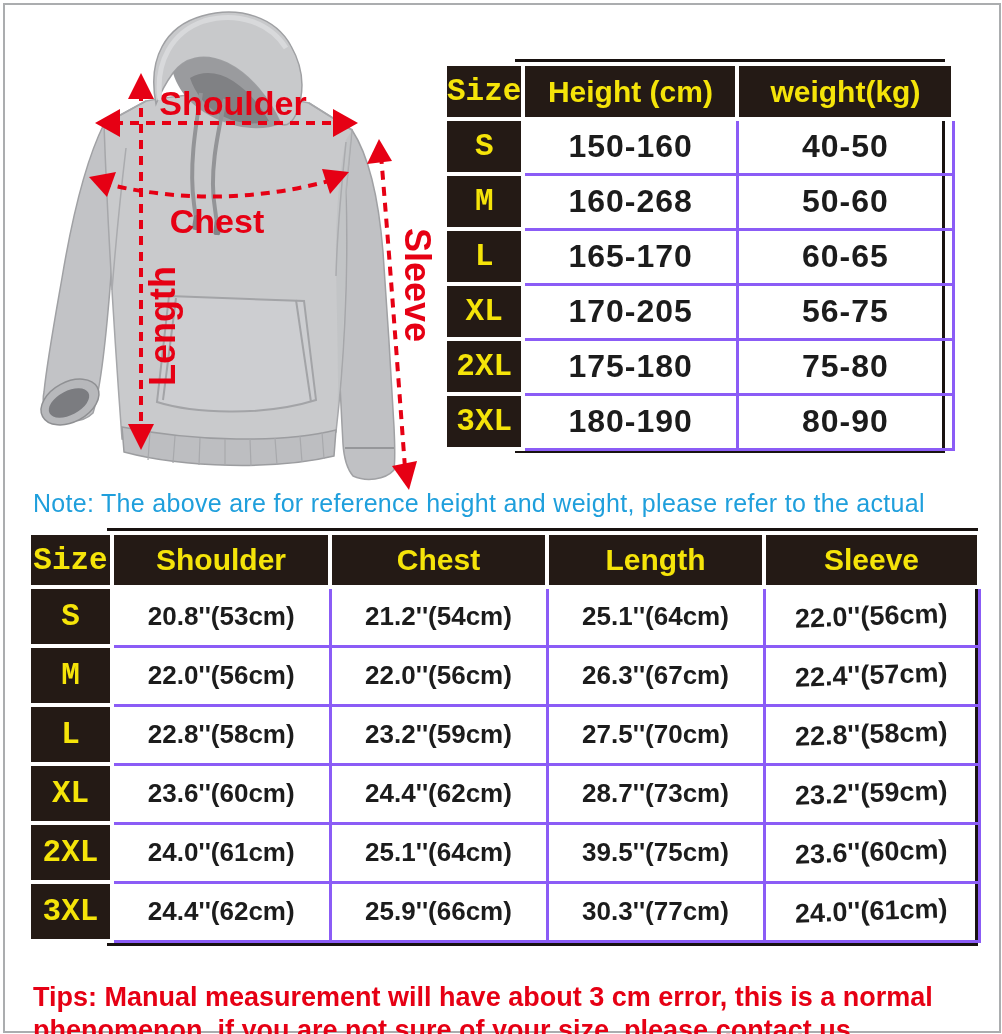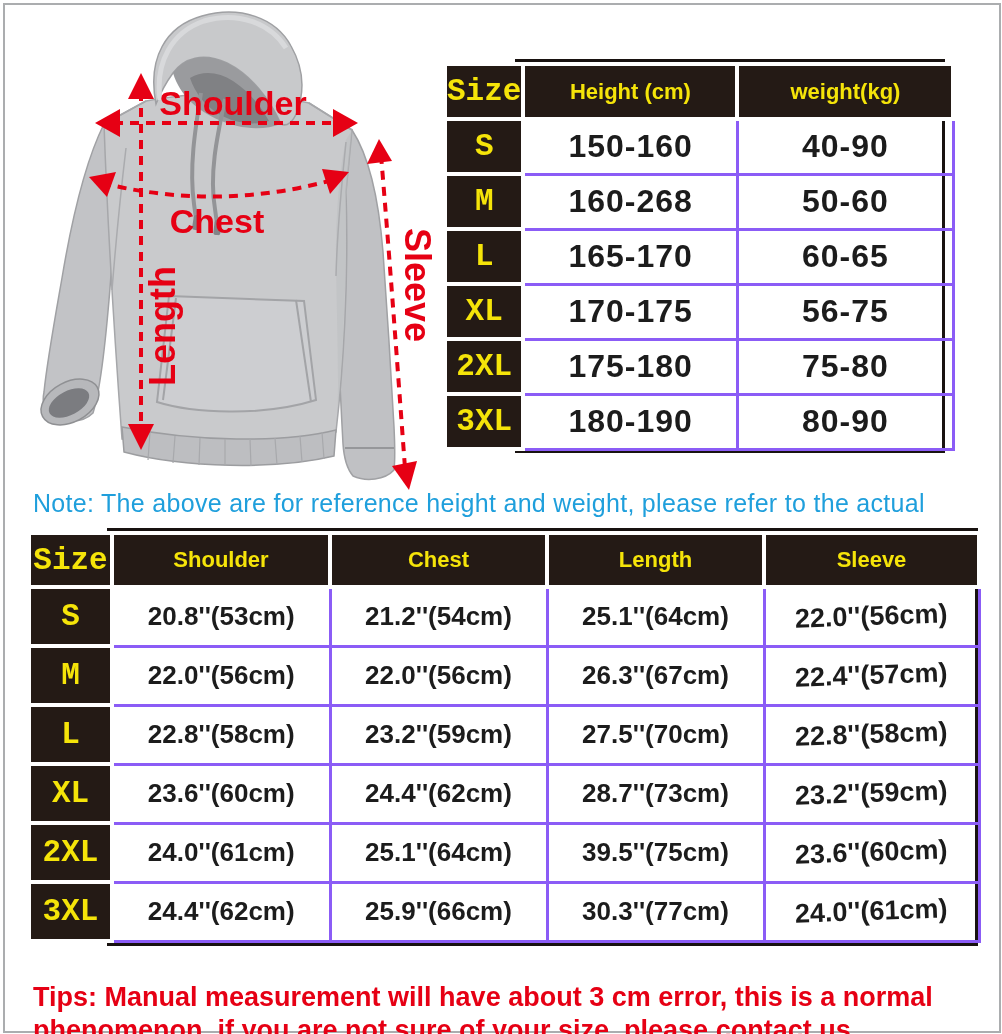--- a/index.html
+++ b/index.html
@@ -16,21 +16,21 @@
   #lab-shoulder { left:156px; top:84px; width:154px; text-align:center; }
   #lab-chest    { left:166px; top:202px; width:102px; text-align:center; }
   #lab-length   { left:163px; top:326px; font-size:36px; transform:translate(-50%,-50%) rotate(-90deg); }
   #lab-sleeve   { left:417px; top:285px; font-size:36px; transform:translate(-50%,-50%) rotate(90deg); }
 
   
   table { border-collapse:collapse; table-layout:fixed; position:absolute; }
   td { text-align:center; vertical-align:middle; padding:0; }
   td.dark {
     background:#241a15; color:#f5e409; border:4px solid #ffffff;
-    font-weight:bold; font-size:22px;
+    font-weight:bold; font-size:30px;
   }
   td.szcell { font-family:Liberation Mono, monospace; font-size:31px; }
   td.val { border:3px solid #8b5cf6; color:#1c1c1c; font-weight:bold; }
 
   #hw-table { left:443px; top:62px; }
   #hw-table tr { height:55px; }
   #hw-table td.val { font-size:32px; letter-spacing:1px; }
 
   #m-table { left:27px; top:531px; }
   #m-table tr { height:59px; }
@@ -137,35 +137,35 @@
     </colgroup>
   <tbody>
       <tr>
     <td class="dark szcell">Size</td>
     <td class="dark">Height (cm)</td>
     <td class="dark">weight(kg)</td>
   </tr>
   <tr>
     <td class="dark szcell">S</td>
     <td class="val">150-160</td>
-    <td class="val">40-90</td>
+    <td class="val">40-50</td>
   </tr>
   <tr>
     <td class="dark szcell">M</td>
     <td class="val">160-268</td>
     <td class="val">50-60</td>
   </tr>
   <tr>
     <td class="dark szcell">L</td>
     <td class="val">165-170</td>
     <td class="val">60-65</td>
   </tr>
   <tr>
     <td class="dark szcell">XL</td>
-    <td class="val">170-175</td>
+    <td class="val">170-205</td>
     <td class="val">56-75</td>
   </tr>
   <tr>
     <td class="dark szcell">2XL</td>
     <td class="val">175-180</td>
     <td class="val">75-80</td>
   </tr>
   <tr>
     <td class="dark szcell">3XL</td>
     <td class="val">180-190</td>

